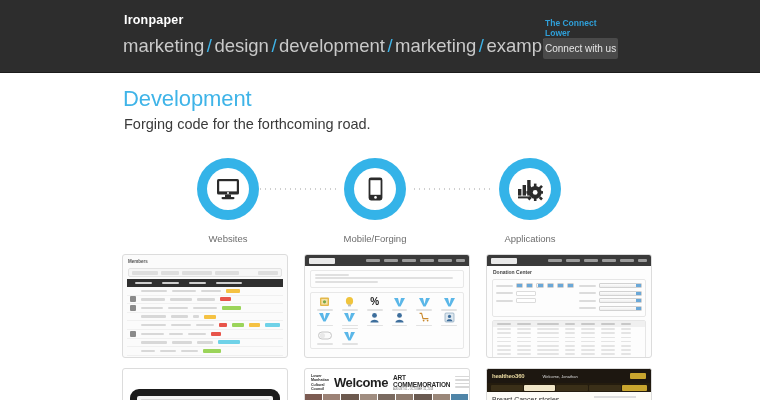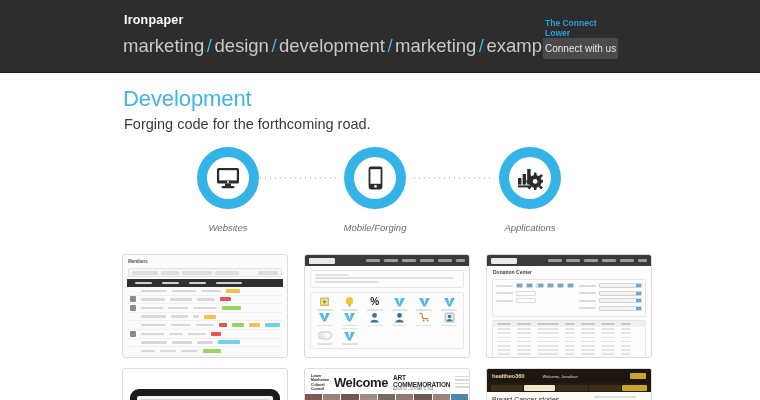--- a/index.html
+++ b/index.html
@@ -53,21 +53,21 @@
     position: absolute; left: 123px; top: 86px;
     color: #3fb4e8; font-size: 22px; font-weight: normal;
     letter-spacing: -.1px;
   }
   .page-tagline {
     position: absolute; left: 124px; top: 116px;
     color: #3a3a3a; font-size: 14.5px; font-weight: normal; text-align: center;
   }
 
   
-  .services { position: absolute; left: 0; top: 145px; width: 760px; height: 100px; font-style: italic; }
+  .services { position: absolute; left: 0; top: 156px; width: 760px; height: 100px; }
   .svc {
     position: absolute; top: 0; width: 80px; text-align: center;
   }
   .svc-0 { left: 188px; }
   .svc-1 { left: 335px; }
   .svc-2 { left: 490px; }
   .circle {
     width: 62px; height: 62px; margin: 2px auto 0;
     border-radius: 50%;
     background: #34b3e8;

